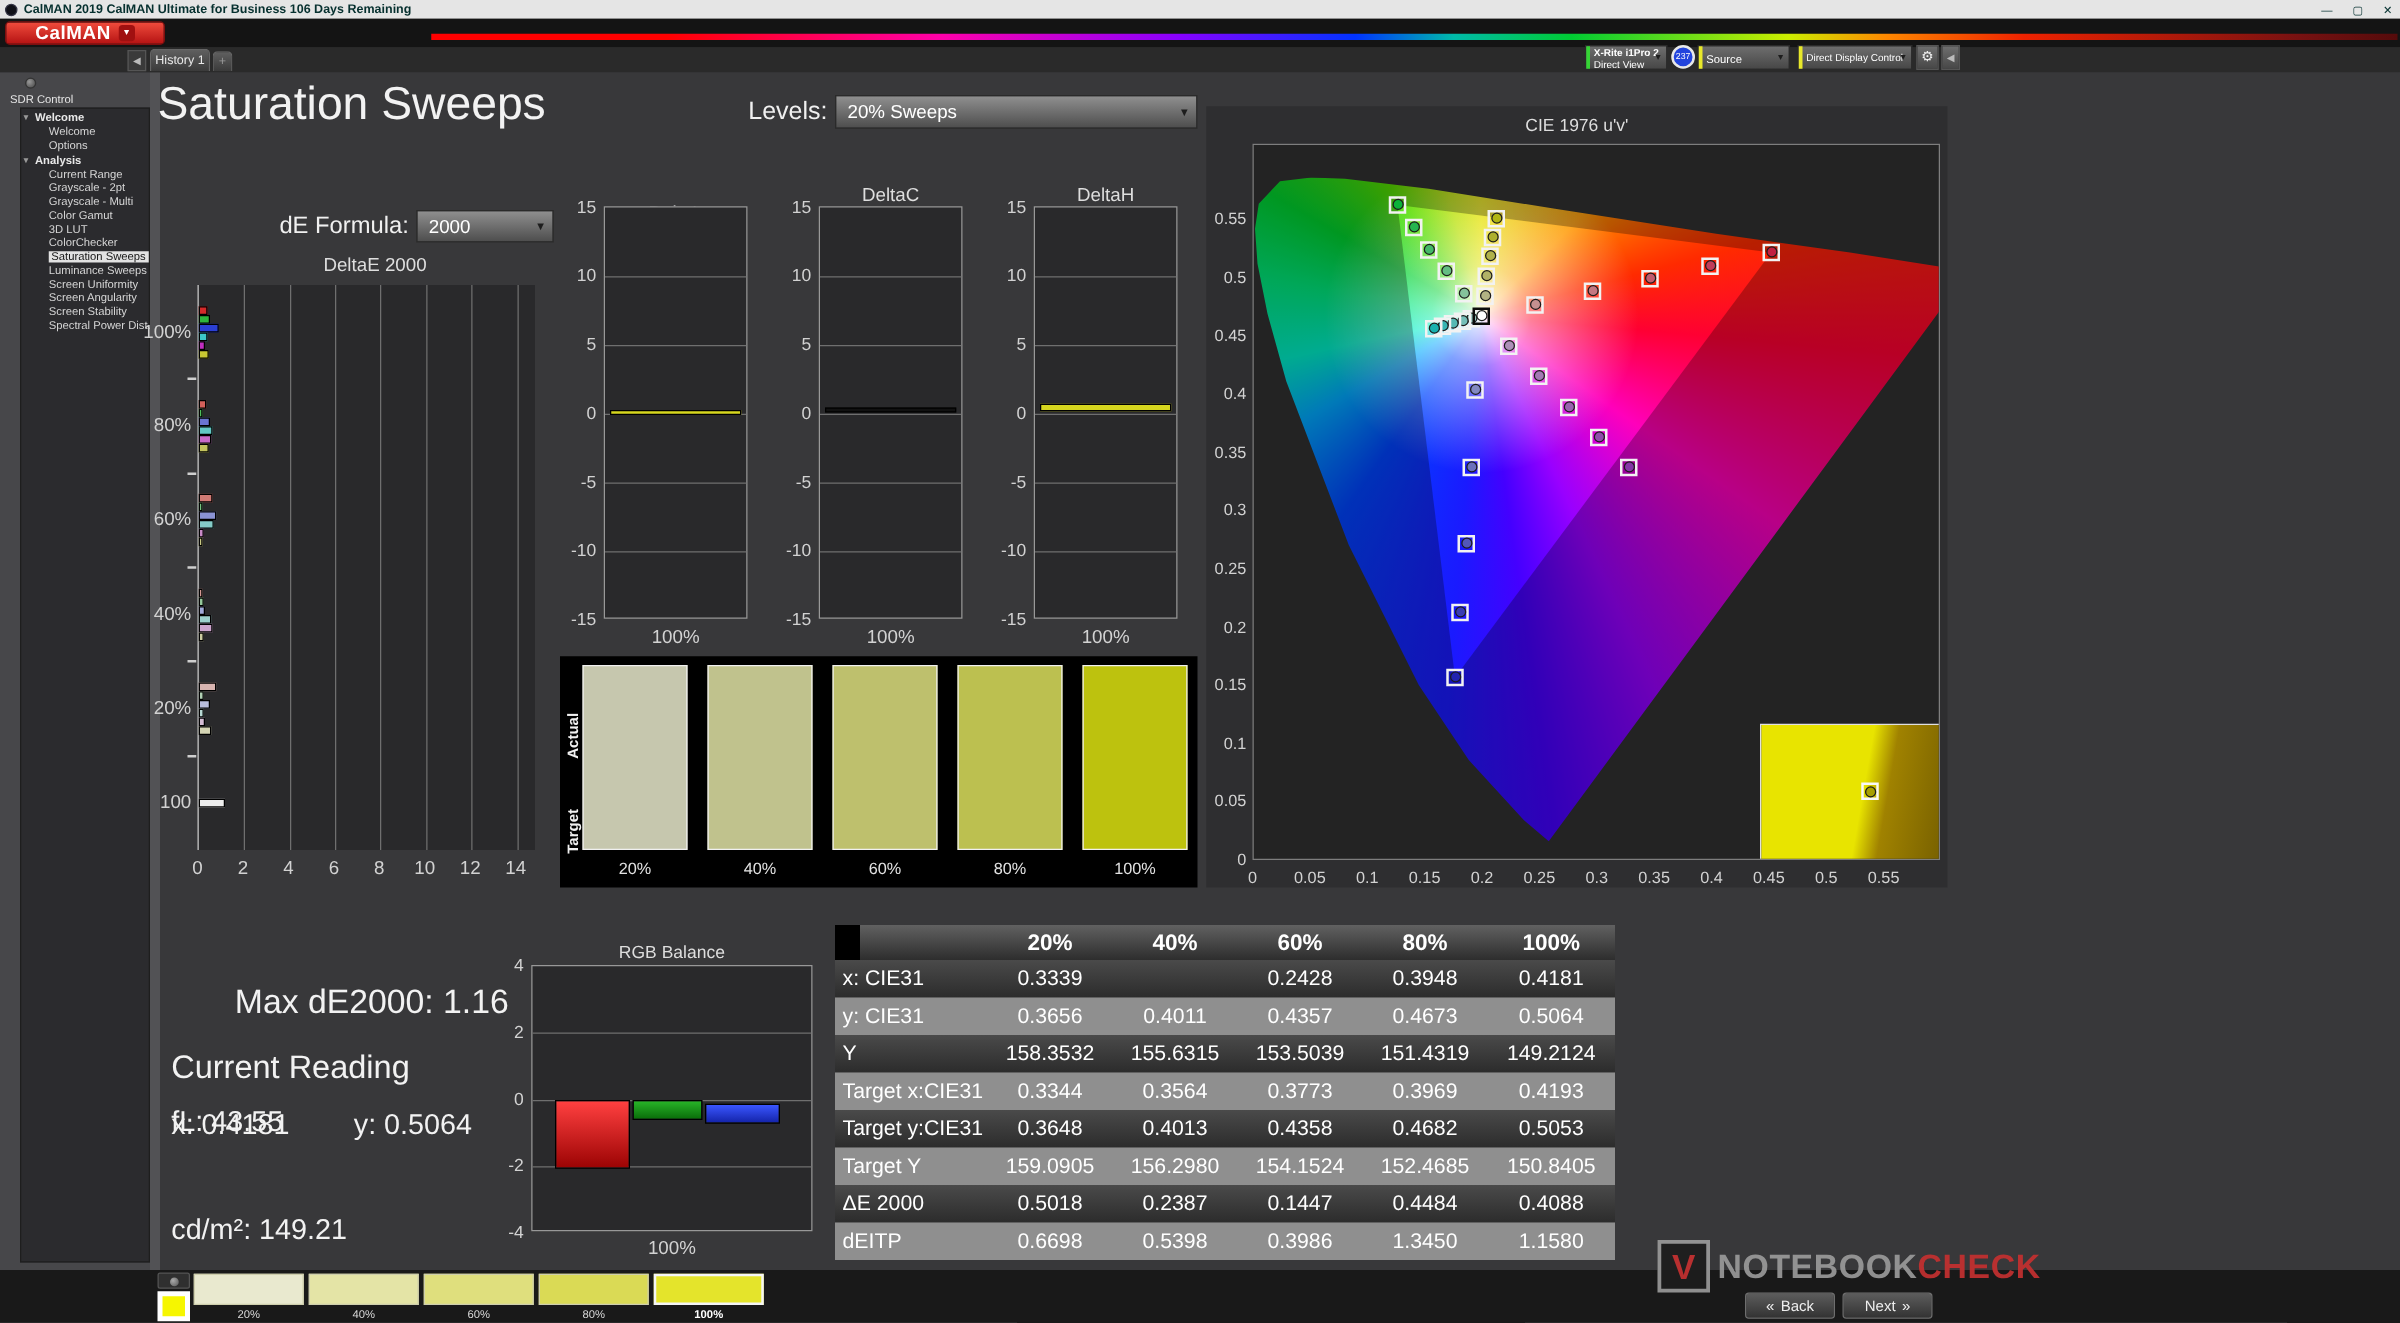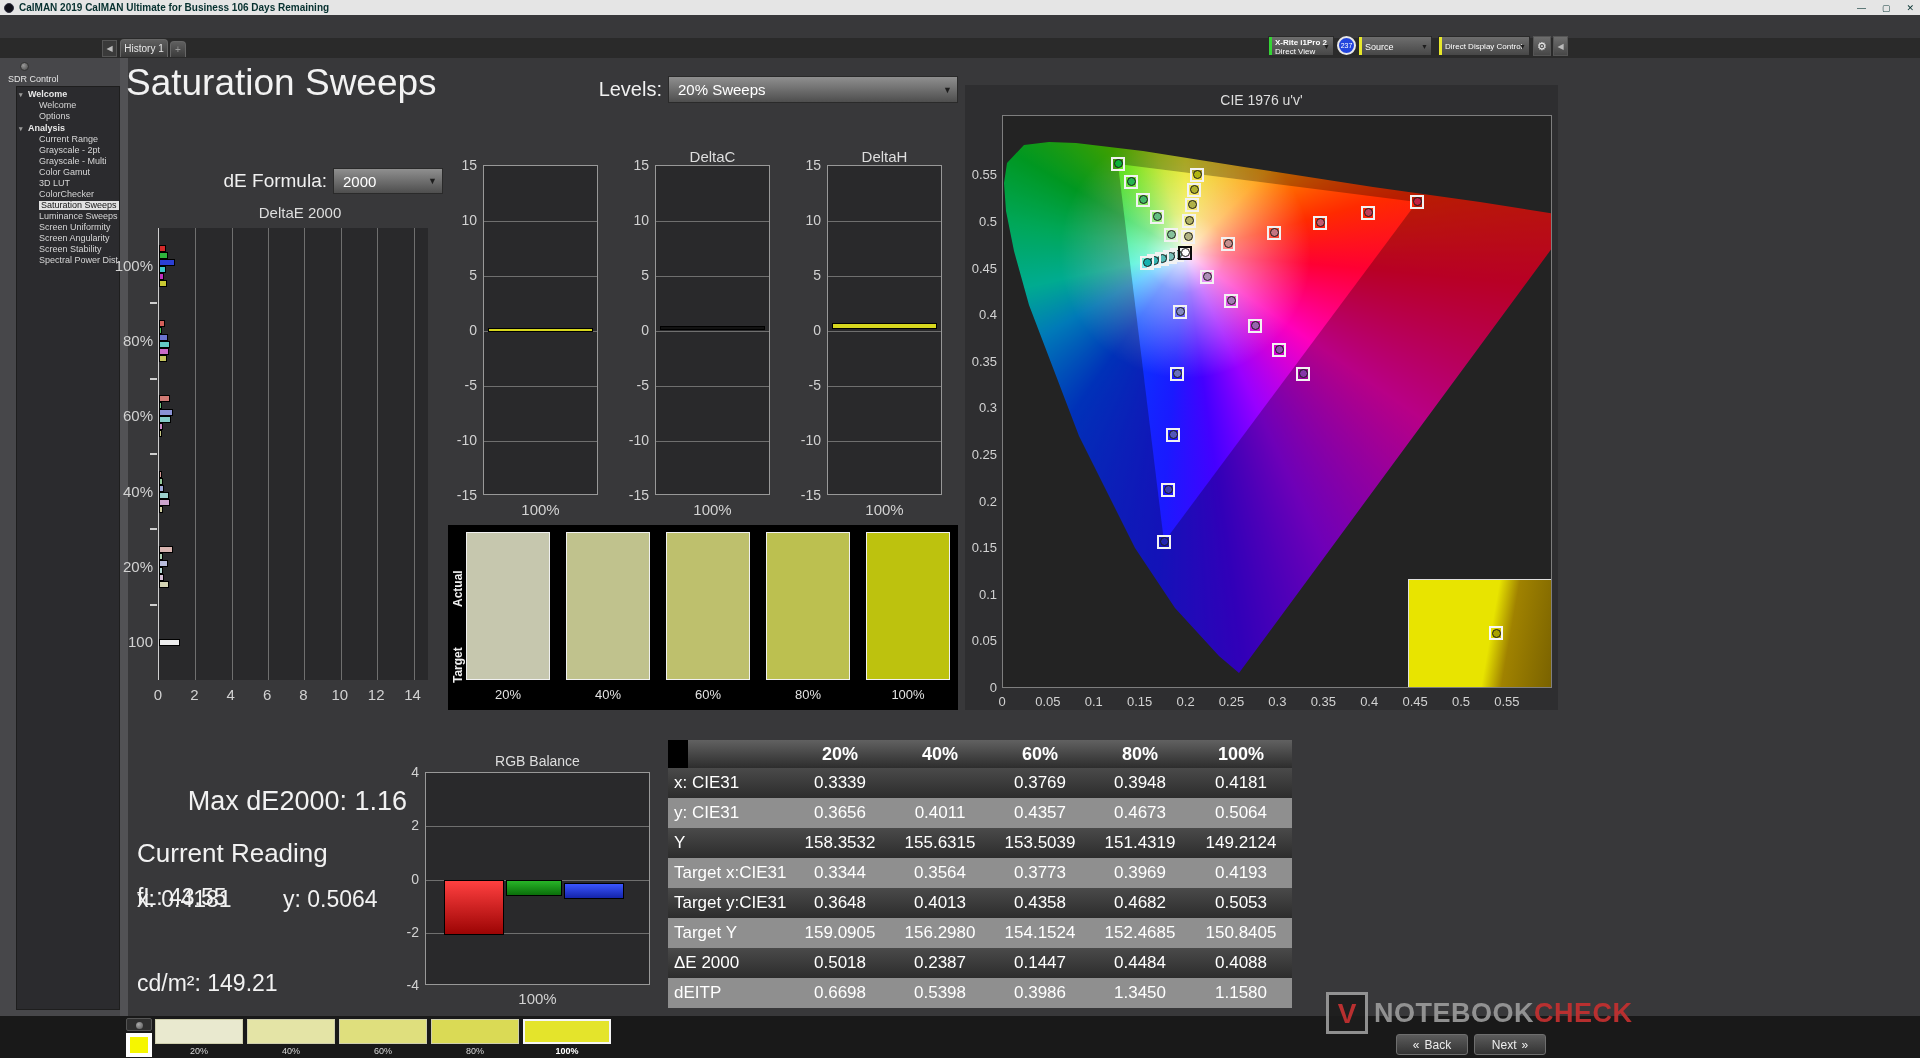--- a/index.html
+++ b/index.html
@@ -93,20 +93,27 @@
   <div class="abs titlebar">
     <div class="appicon"></div>
     <div class="ttl">CalMAN 2019 CalMAN Ultimate for Business 106 Days Remaining</div>
     <div class="winbtns">
       <span>—</span>
       <span>▢</span>
       <span>✕</span>
     </div>
   </div>
 
+  <div class="abs logobar">
+    <div class="calman-btn">
+      <span class="txt">CalMAN</span>
+      <span class="dd-sq">▼</span>
+    </div>
+    <div class="rainbow"></div>
+  </div>
 
   <div class="abs toolbar">
     <div class="tb-btn" style="left:102px;top:2px;width:15px;height:17px;font-size:8px;line-height:16px;">◀</div>
     <div class="tab" style="left:120px;top:1px;width:48px;height:18px;">History 1</div>
     <div class="tab" style="left:170px;top:3px;width:16px;height:16px;line-height:15px;color:#999;">+</div>
 
     <div class="mini-dd" style="left:1268px;top:-2px;width:66px;">
       <div class="cbar" style="background:#35d435;"></div>
       <div class="l1">X-Rite i1Pro 2</div>
       <div class="l2">Direct View</div>
@@ -428,21 +435,21 @@
       <div class="tbl-blk" style="left: 0px; top: 0px; width: 20px; height: 28px;"></div>
       <div class="tbl-cell" style="left: 122px; top: 0px; width: 100px; height: 28px; line-height: 28px; text-align: center; font-weight: bold; font-size: 18px;">20%</div>
       <div class="tbl-cell" style="left: 222px; top: 0px; width: 100px; height: 28px; line-height: 28px; text-align: center; font-weight: bold; font-size: 18px;">40%</div>
       <div class="tbl-cell" style="left: 322px; top: 0px; width: 100px; height: 28px; line-height: 28px; text-align: center; font-weight: bold; font-size: 18px;">60%</div>
       <div class="tbl-cell" style="left: 422px; top: 0px; width: 100px; height: 28px; line-height: 28px; text-align: center; font-weight: bold; font-size: 18px;">80%</div>
       <div class="tbl-cell" style="left: 522px; top: 0px; width: 102px; height: 28px; line-height: 28px; text-align: center; font-weight: bold; font-size: 18px;">100%</div>
       <div class="abs row-dark" style="left: 0px; top: 28px; width: 624px; height: 30px;"></div>
       <div class="tbl-cell" style="left: 6px; top: 28px; width: 116px; height: 30px; line-height: 30px; font-size: 17px;">x: CIE31</div>
       <div class="tbl-cell" style="left: 122px; top: 28px; width: 100px; height: 30px; line-height: 30px; text-align: center; font-size: 17px;">0.3339</div>
       <div class="tbl-cell" style="left: 222px; top: 28px; width: 100px; height: 30px; line-height: 30px; text-align: center; font-size: 17px; margin-top: 24px;">0.3557</div>
-      <div class="tbl-cell" style="left: 322px; top: 28px; width: 100px; height: 30px; line-height: 30px; text-align: center; font-size: 17px;">0.3769</div>
+      <div class="tbl-cell" style="left: 322px; top: 28px; width: 100px; height: 30px; line-height: 30px; text-align: center; font-size: 17px;">0.2428</div>
       <div class="tbl-cell" style="left: 422px; top: 28px; width: 100px; height: 30px; line-height: 30px; text-align: center; font-size: 17px;">0.3948</div>
       <div class="tbl-cell" style="left: 522px; top: 28px; width: 102px; height: 30px; line-height: 30px; text-align: center; font-size: 17px;">0.4181</div>
       <div class="abs row-light" style="left: 0px; top: 58px; width: 624px; height: 30px;"></div>
       <div class="tbl-cell" style="left: 6px; top: 58px; width: 116px; height: 30px; line-height: 30px; font-size: 17px;">y: CIE31</div>
       <div class="tbl-cell" style="left: 122px; top: 58px; width: 100px; height: 30px; line-height: 30px; text-align: center; font-size: 17px;">0.3656</div>
       <div class="tbl-cell" style="left: 222px; top: 58px; width: 100px; height: 30px; line-height: 30px; text-align: center; font-size: 17px;">0.4011</div>
       <div class="tbl-cell" style="left: 322px; top: 58px; width: 100px; height: 30px; line-height: 30px; text-align: center; font-size: 17px;">0.4357</div>
       <div class="tbl-cell" style="left: 422px; top: 58px; width: 100px; height: 30px; line-height: 30px; text-align: center; font-size: 17px;">0.4673</div>
       <div class="tbl-cell" style="left: 522px; top: 58px; width: 102px; height: 30px; line-height: 30px; text-align: center; font-size: 17px;">0.5064</div>
       <div class="abs row-dark" style="left: 0px; top: 88px; width: 624px; height: 30px;"></div>

